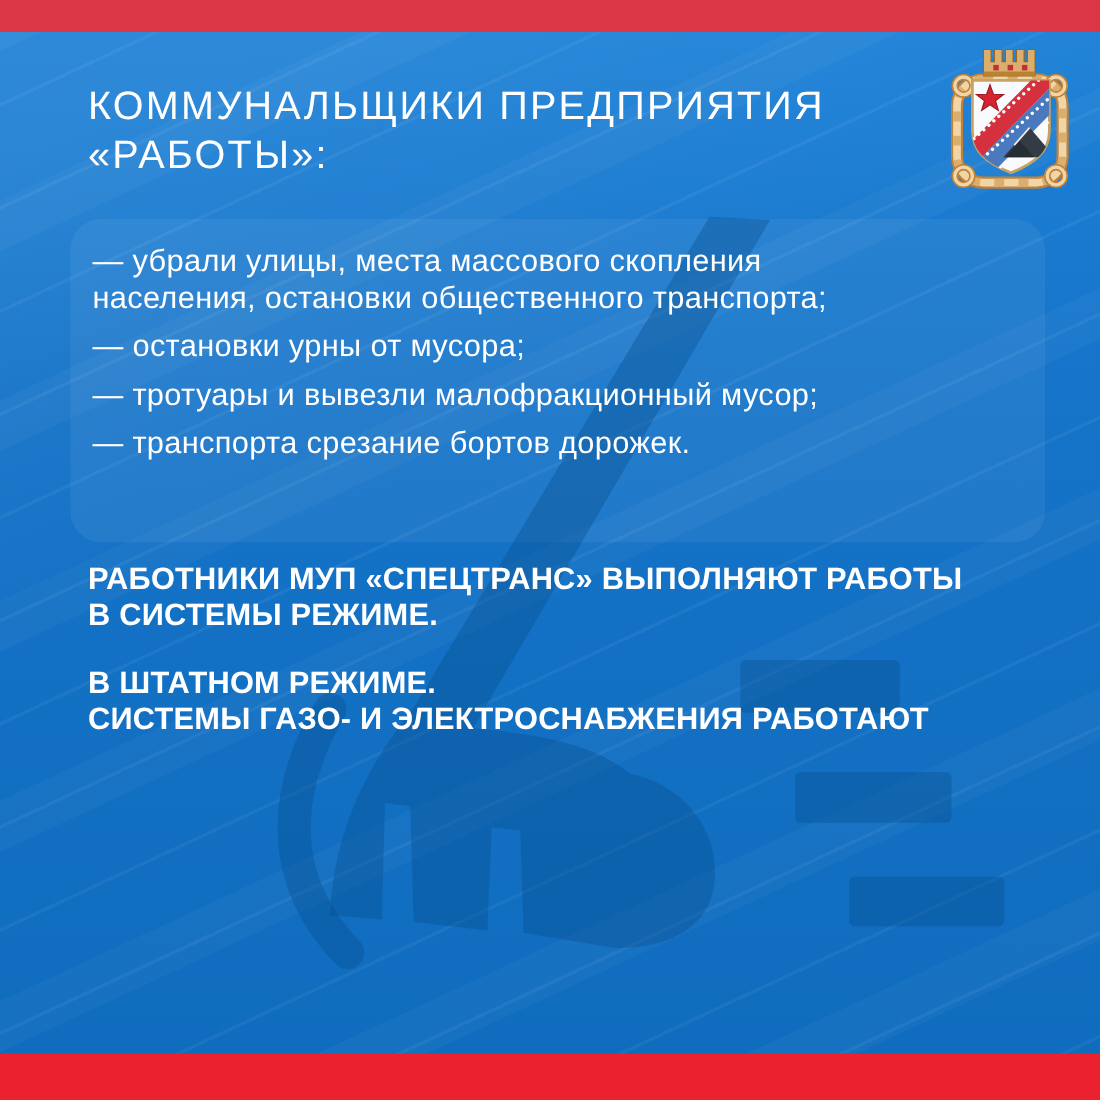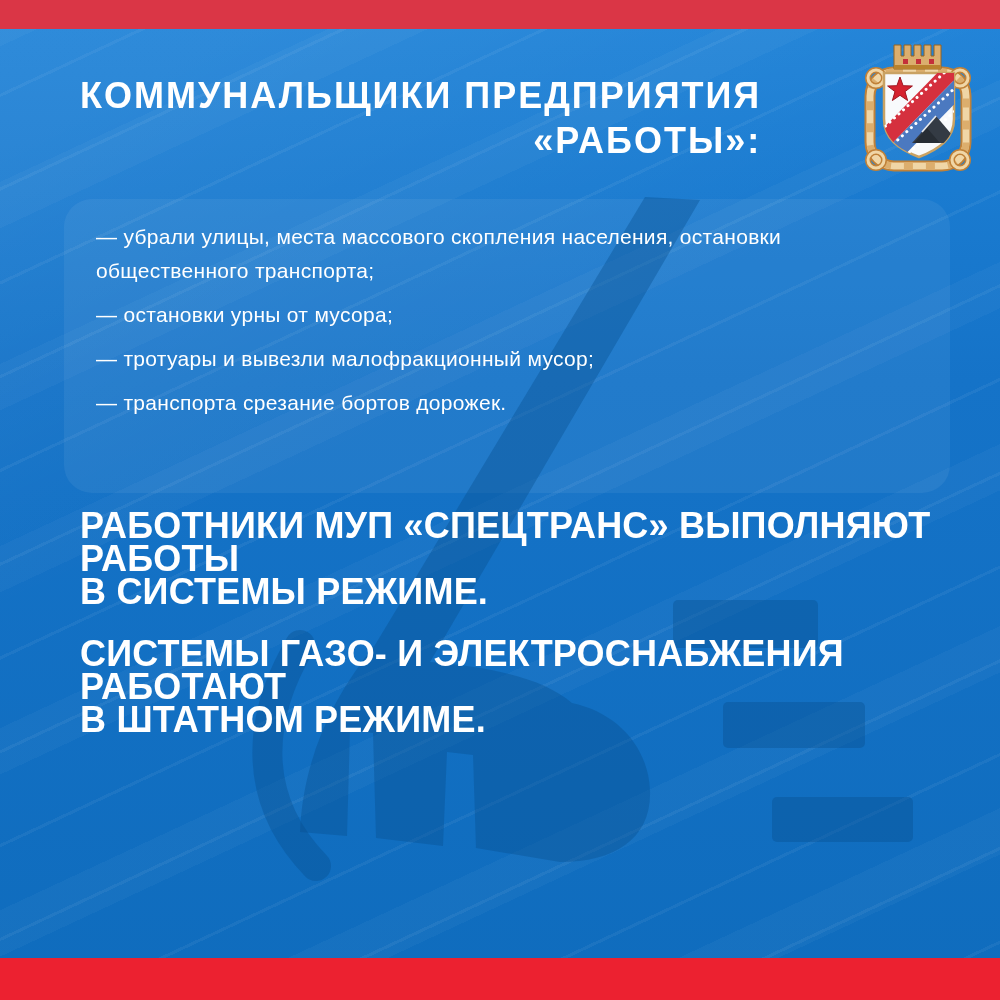--- a/index.html
+++ b/index.html
@@ -18,42 +18,42 @@
       repeating-linear-gradient(155deg, rgba(255,255,255,0.05) 0 3px, rgba(255,255,255,0) 3px 85px),
       repeating-linear-gradient(155deg, rgba(255,255,255,0.03) 0 42px, rgba(255,255,255,0) 42px 165px);
   }
   .band { position: absolute; left: 0; width: 100%; z-index: 7; }
   .band-top { top: 0; height: 29px; background: #da3646; }
   .band-bottom { bottom: 0; height: 42px; background: #ec2130; }
 
   .title {
     position: absolute; left: 80px; top: 73px; z-index: 5;
     color: #ffffff; font-size: 36px; line-height: 45px;
-    font-weight: 700; letter-spacing: 2px; text-align: right;
+    font-weight: 400; letter-spacing: 2px;
   }
   .title span { display: block; }
 
   .emblem { position: absolute; left: 856px; top: 42px; z-index: 5; }
 
   .card {
     position: absolute; left: 64px; top: 199px; z-index: 2;
     width: 886px; height: 294px; border-radius: 28px;
     background: rgba(255,255,255,0.06);
   }
   .bullets {
-    position: absolute; left: 96px; top: 220px; z-index: 5;
+    position: absolute; left: 84px; top: 220px; z-index: 5;
     width: 748px; color: #ffffff;
-    font-size: 21px; line-height: 34px; letter-spacing: 0.3px;
+    font-size: 28px; line-height: 34px; letter-spacing: 0.3px;
   }
   .bullet { margin-bottom: 10px; }
 
   .paras {
     position: absolute; left: 80px; top: 509px; z-index: 5;
     width: 900px; color: #ffffff;
-    font-size: 36px; line-height: 33px; font-weight: 800; letter-spacing: 0.2px;
+    font-size: 28px; line-height: 33px; font-weight: 800; letter-spacing: 0.2px;
   }
   .para + .para { margin-top: 29px; }
   .para span { display: block; }
 
   .watermark { position: absolute; inset: 0; z-index: 3; pointer-events: none; }
 </style>
 </head>
 <body>
 
 <div class="poster">
@@ -138,18 +138,18 @@
     <div class="bullet">— тротуары и вывезли малофракционный мусор;</div>
     <div class="bullet">— транспорта срезание бортов дорожек.</div>
   </div>
 
   <div class="paras">
     <div class="para">
       <span>РАБОТНИКИ МУП «СПЕЦТРАНС» ВЫПОЛНЯЮТ РАБОТЫ</span>
       <span>В СИСТЕМЫ РЕЖИМЕ.</span>
     </div>
     <div class="para">
+      <span>В ШТАТНОМ РЕЖИМЕ.</span>
       <span>СИСТЕМЫ ГАЗО- И ЭЛЕКТРОСНАБЖЕНИЯ РАБОТАЮТ</span>
-      <span>В ШТАТНОМ РЕЖИМЕ.</span>
     </div>
   </div>
 
 </div>
 
 </body></html>

